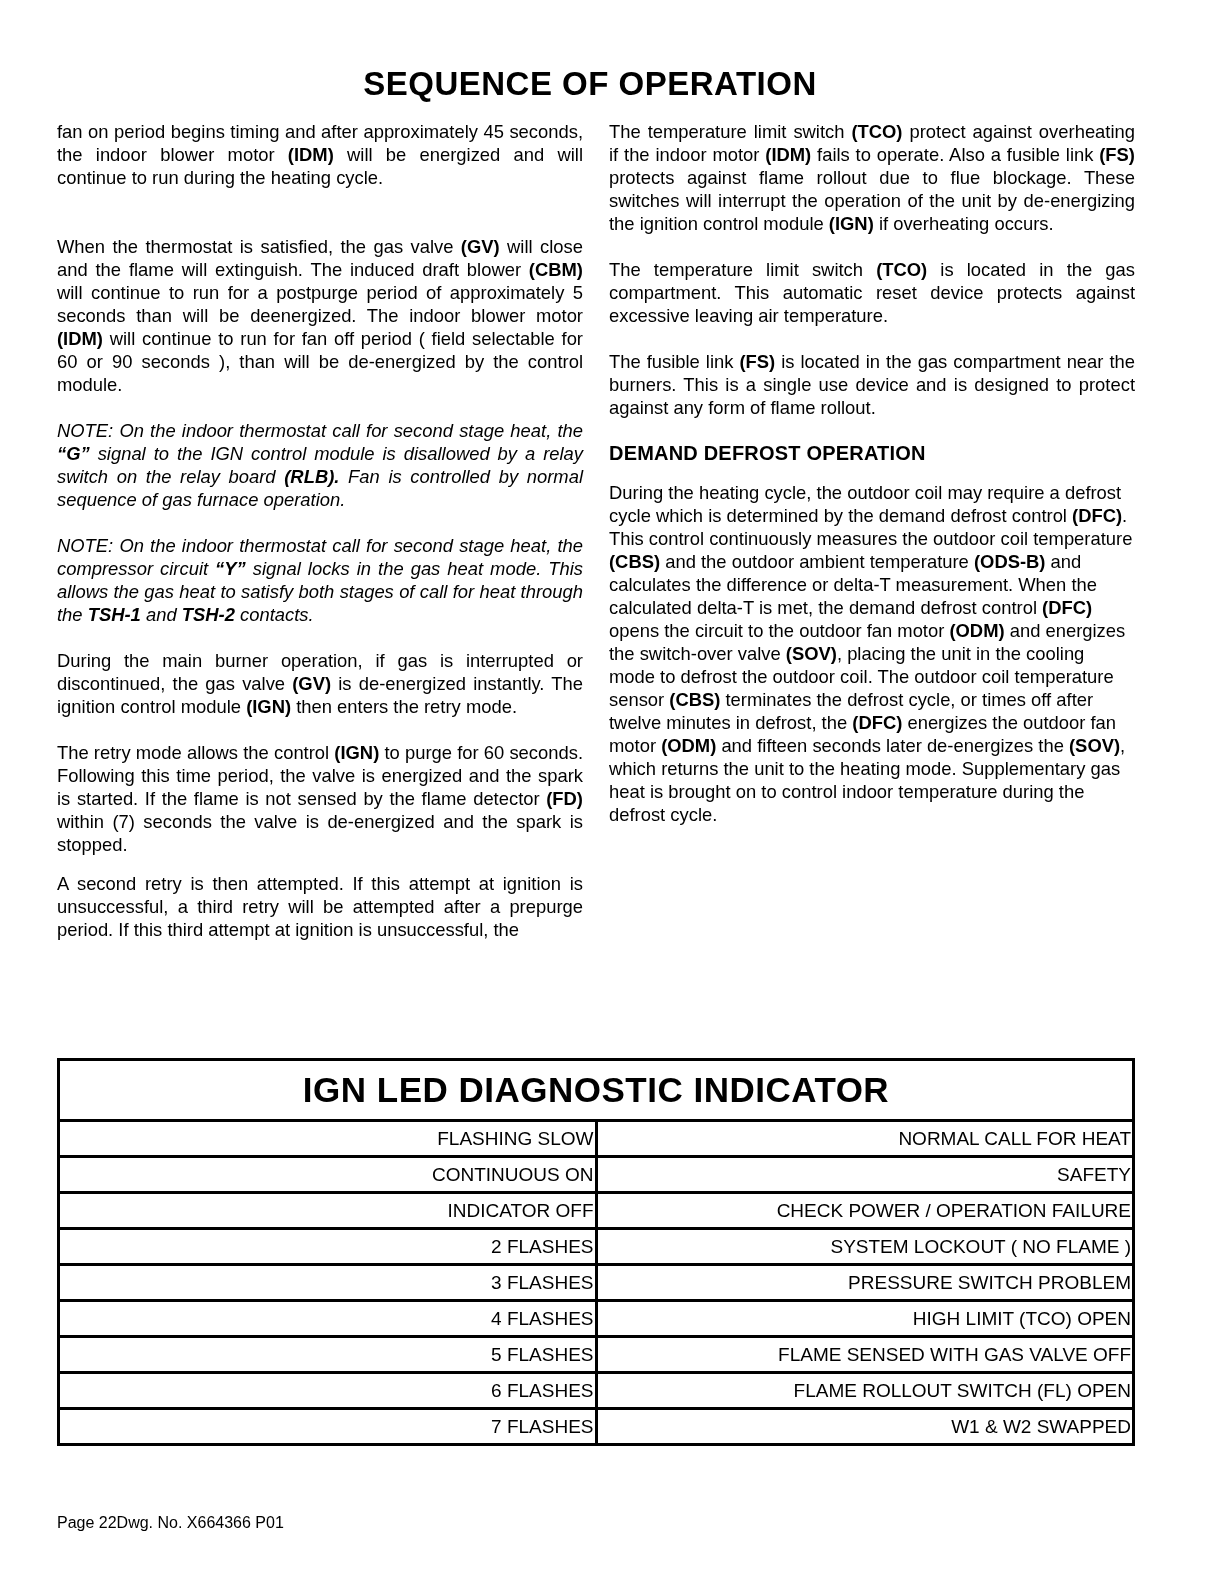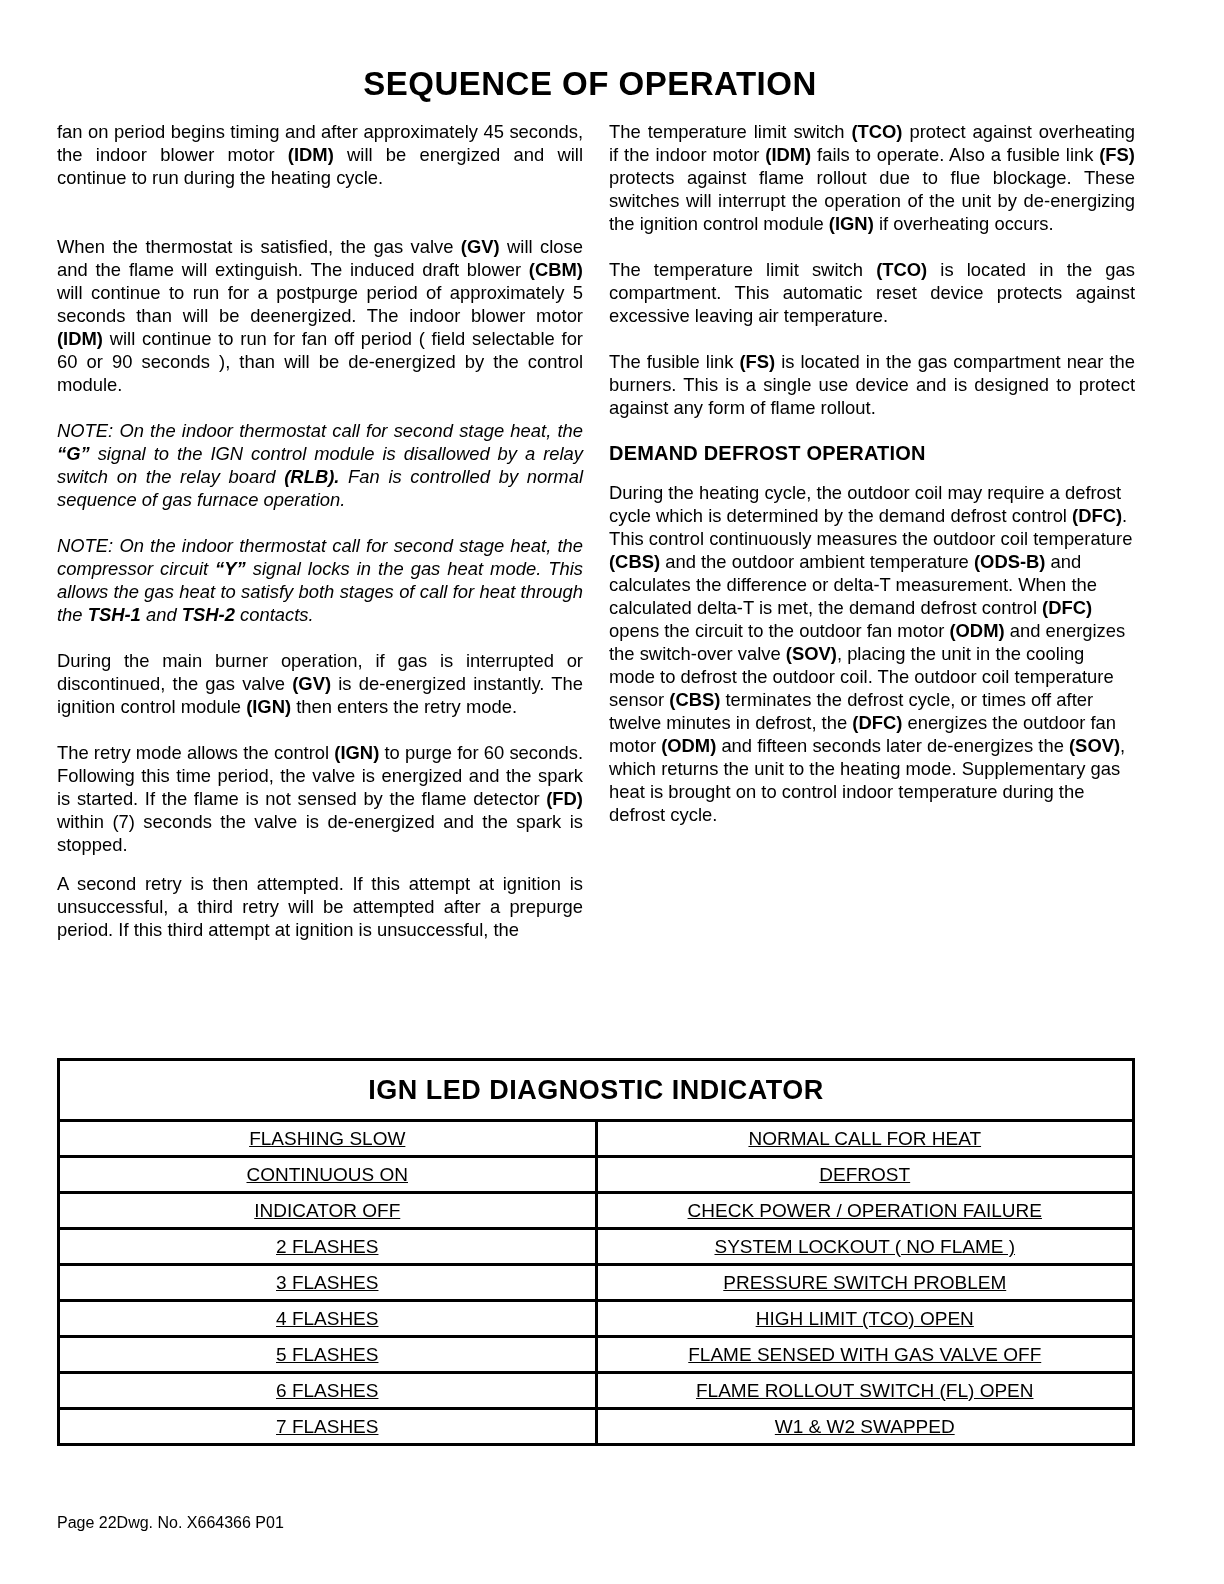--- a/index.html
+++ b/index.html
@@ -42,26 +42,26 @@
   .h.tight { margin-bottom:0; }
 
   
   .diag {
     position:absolute; left:57px; top:1058px;
     width:1078px;
     border-collapse:collapse; table-layout:fixed;
   }
   .diag th, .diag td { border:3px solid #000; background:#fff; }
   .diag-title {
-    height:56px; font-size:27px; font-weight:bold;
+    height:56px; font-size:35px; font-weight:bold;
     text-align:center; letter-spacing:0.5px;
   }
   .diag td {
     height:31px; font-size:19px; font-weight:normal;
-    text-align:center; vertical-align:middle;text-decoration:underline;
+    text-align:right; vertical-align:middle;
   }
   .diag .c1 { width:28%; }
 
   
   .footer {
     position:absolute; left:57px; right:89px; top:1514px;
     display:flex; 
     font-size:16px; font-weight:normal;
   }
 </style>
@@ -101,21 +101,21 @@
         <th colspan="2" class="diag-title">IGN LED DIAGNOSTIC INDICATOR</th>
       </tr>
     </thead>
     <tbody>
       <tr>
         <td class="c1">FLASHING SLOW</td>
         <td class="c2">NORMAL CALL FOR HEAT</td>
       </tr>
       <tr>
         <td class="c1">CONTINUOUS ON</td>
-        <td class="c2">DEFROST</td>
+        <td class="c2">SAFETY</td>
       </tr>
       <tr>
         <td class="c1">INDICATOR OFF</td>
         <td class="c2">CHECK POWER / OPERATION FAILURE</td>
       </tr>
       <tr>
         <td class="c1">2 FLASHES</td>
         <td class="c2">SYSTEM LOCKOUT ( NO FLAME )</td>
       </tr>
       <tr>

